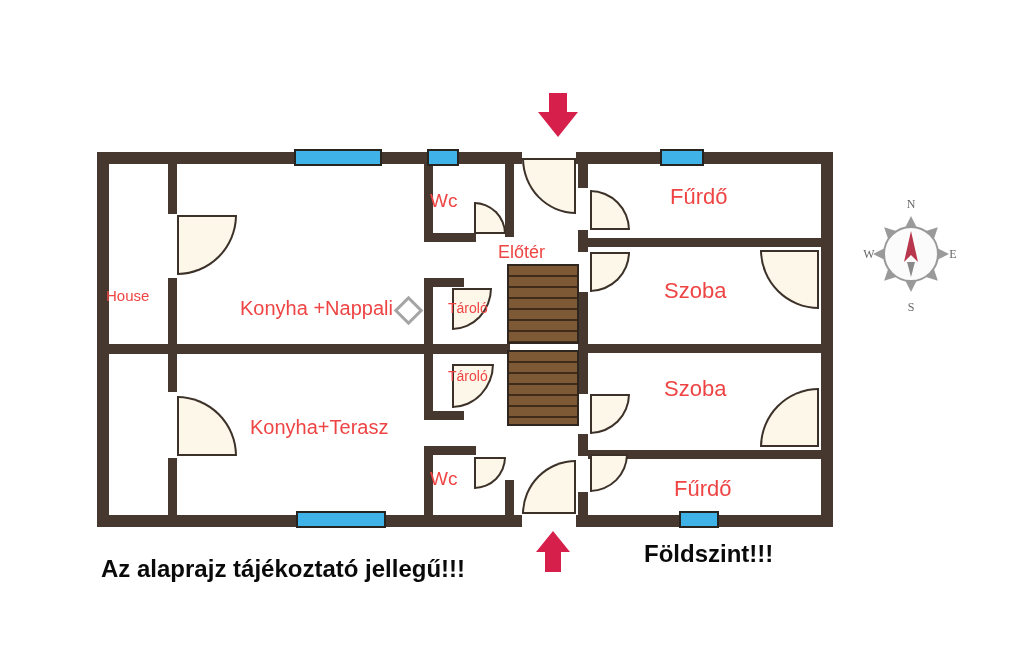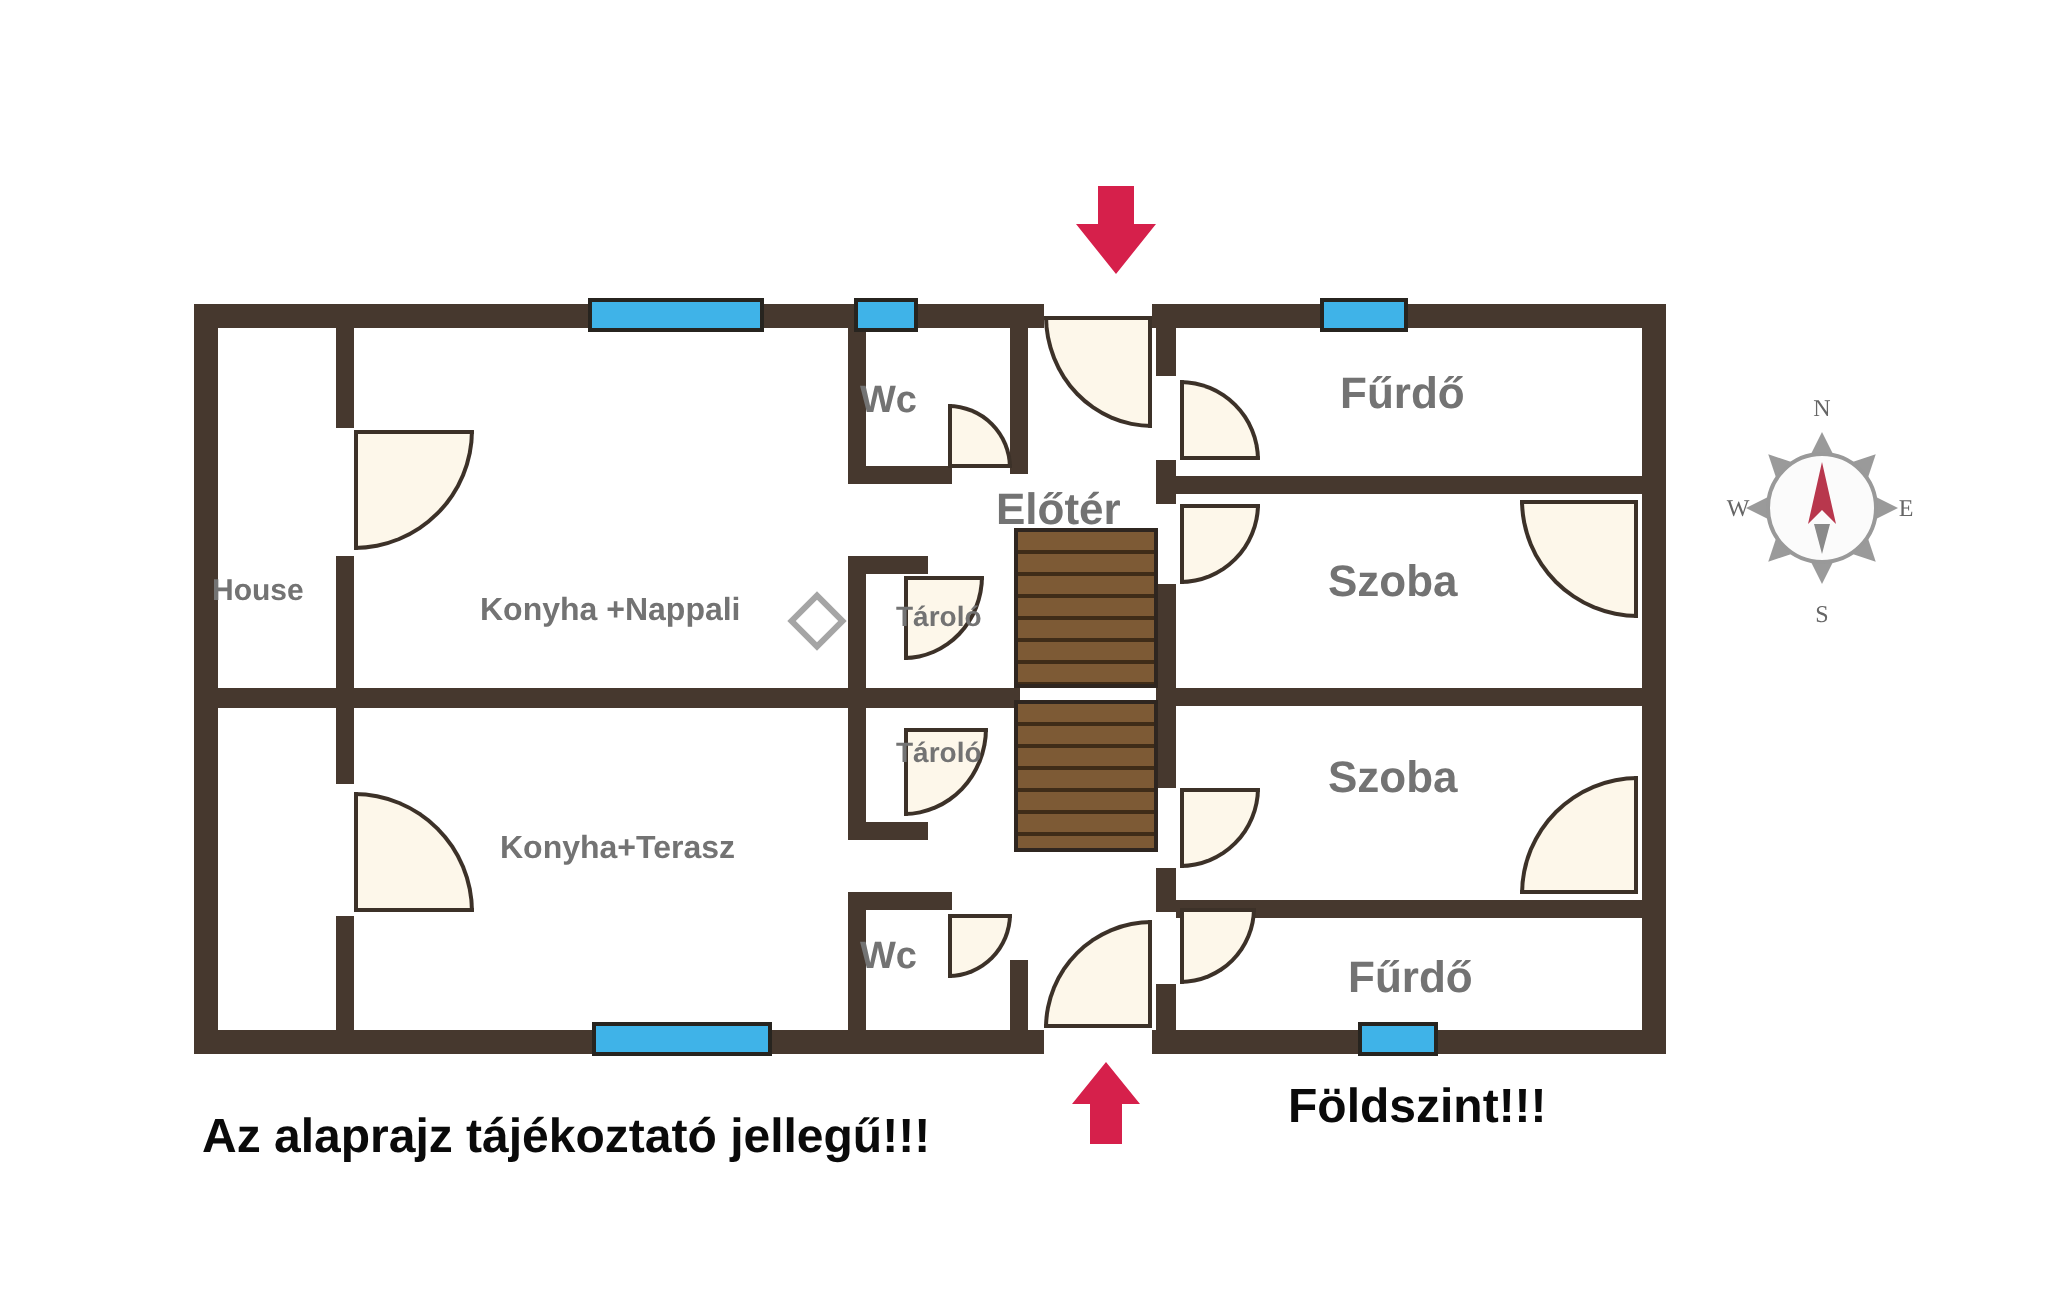--- a/index.html
+++ b/index.html
@@ -3,23 +3,23 @@
 <meta charset="utf-8">
 <style>
   html,body{margin:0;padding:0;background:#ffffff;}
   #canvas{position:relative;width:1024px;height:650px;background:#ffffff;overflow:hidden;
           font-family:"Liberation Sans",sans-serif;}
   .wall{position:absolute;background:#46382e;}
   .window{position:absolute;background:#3fb3e8;border:2px solid #27241f;box-sizing:border-box;}
   .stairs{position:absolute;border:2px solid #2f2620;box-sizing:border-box;
           background:repeating-linear-gradient(to bottom,#7d5a35 0 9px,#3f2c18 9px 11px);}
   .door{position:absolute;background:#fdf7ea;border:2px solid #3c3128;box-sizing:border-box;}
-  .room-label{position:absolute;color:#737373;font-weight:bold;white-space:nowrap;}
+  .room-label{position:absolute;color:#ef4444;font-weight:normal;white-space:nowrap;}
   .small{font-size:14px;}
-  .mid{font-size:16px;}
+  .mid{font-size:20px;}
   .wc{font-size:19px;}
   .big{font-size:22px;}
   .footer-text{position:absolute;color:#0a0a0a;font-weight:bold;font-size:24px;white-space:nowrap;}
   #watermark{position:absolute;left:398px;top:300px;display:flex;align-items:center;gap:10px;
              opacity:.8;color:#8f8f8f;}
   #watermark .diamond{width:15px;height:15px;border:3px solid #8f8f8f;transform:rotate(45deg);}
   #watermark .brand{font-family:"Liberation Serif",serif;font-variant:small-caps;font-weight:bold;
                     font-size:22px;letter-spacing:3px;}
   #watermark sup{font-size:9px;}
   svg{position:absolute;left:0;top:0;pointer-events:none;}
@@ -87,21 +87,21 @@
   <div class="door" style="left:590px;top:454px;width:38px;height:38px;border-radius:0 0 100% 0;"></div>
   <div class="door" style="left:474px;top:457px;width:32px;height:32px;border-radius:0 0 100% 0;"></div>
   <div class="door" style="left:522px;top:460px;width:54px;height:54px;border-radius:100% 0 0 0;"></div>
   <div class="door" style="left:760px;top:250px;width:59px;height:59px;border-radius:0 0 0 100%;"></div>
   <div class="door" style="left:760px;top:388px;width:59px;height:59px;border-radius:100% 0 0 0;"></div>
 
   <div class="room-label small" style="left:106px;top:287px;font-size:15px;">House</div>
   <div class="room-label mid" style="left:240px;top:297px;">Konyha +Nappali</div>
   <div class="room-label mid" style="left:250px;top:416px;">Konyha+Terasz</div>
   <div class="room-label wc" style="left:430px;top:190px;">Wc</div>
-  <div class="room-label wc" style="left:498px;top:242px;font-size:22px;">Előtér</div>
+  <div class="room-label wc" style="left:498px;top:242px;font-size:18px;">Előtér</div>
   <div class="room-label small" style="left:448px;top:300px;">Tároló</div>
   <div class="room-label small" style="left:448px;top:368px;">Tároló</div>
   <div class="room-label wc" style="left:430px;top:468px;">Wc</div>
   <div class="room-label big" style="left:670px;top:184px;">Fűrdő</div>
   <div class="room-label big" style="left:664px;top:278px;">Szoba</div>
   <div class="room-label big" style="left:664px;top:376px;">Szoba</div>
   <div class="room-label big" style="left:674px;top:476px;">Fűrdő</div>
 
   <div id="watermark">
     <span class="diamond"></span>

